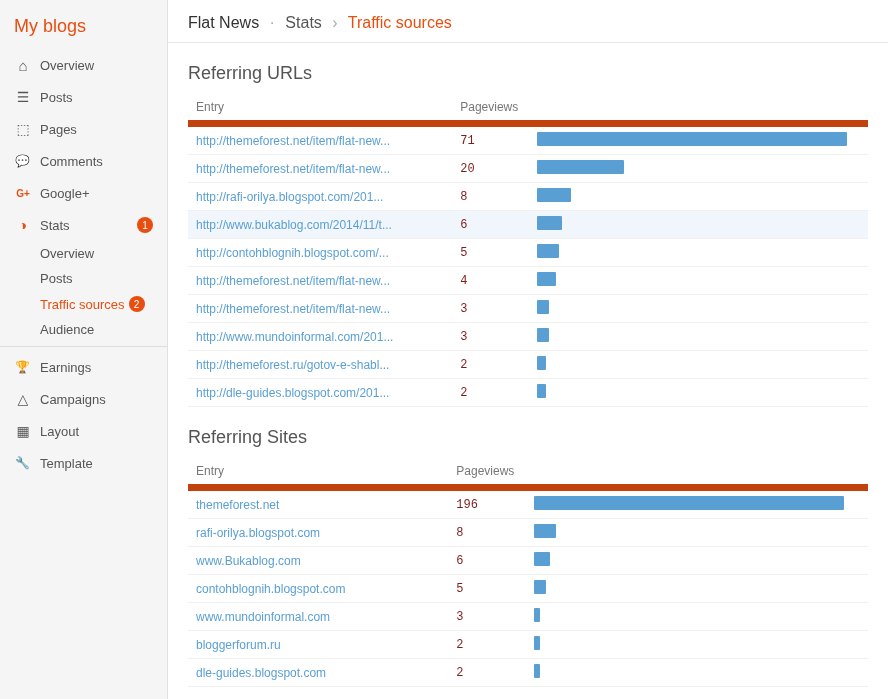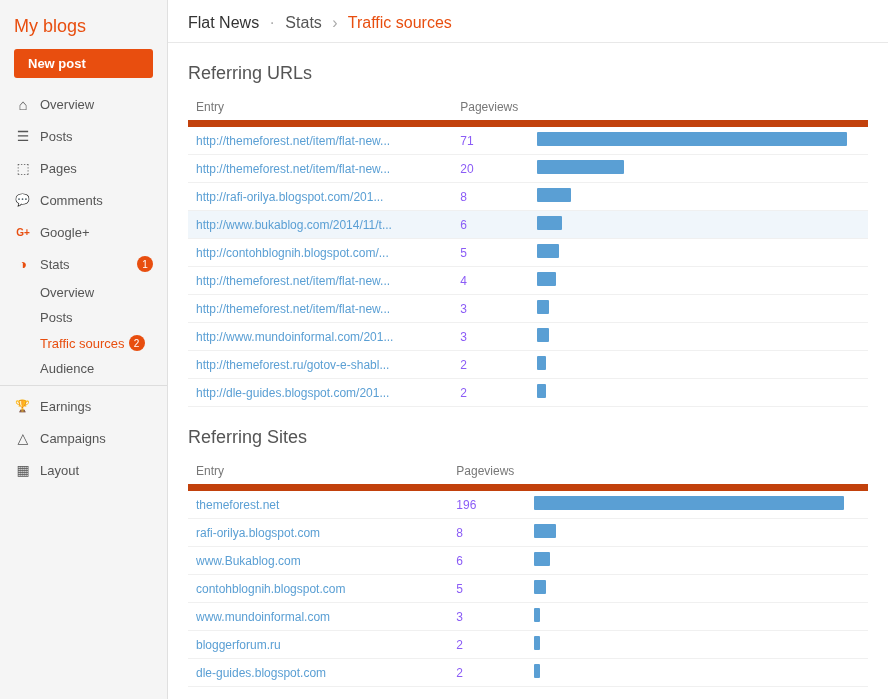--- a/index.html
+++ b/index.html
@@ -115,21 +115,21 @@
       font-size: 12px;
     }
     tbody tr { border-bottom: 1px solid #f0f0f0; }
     tbody tr.alt { background: #f0f6fb; }
     tbody td {
       padding: 5px 8px;
       vertical-align: middle;
       font-size: 12px;
     }
     .entry-link { color: #5a9fd4; text-decoration: none; }
-    .pageviews-num { color: #8b5cf6; min-width: 30px; }
+    .pageviews-num { color: #7f1d1d; min-width: 30px; font-family: Liberation Mono, monospace; }
     .bar-cell { width: 350px; }
     .bar {
       height: 14px;
       background: #5a9fd4;
       border-radius: 1px;
       display: inline-block;
     }
 
     
     .icon-home::before { content: '⌂'; font-size: 15px; }
@@ -142,21 +142,20 @@
     .icon-campaigns::before { content: '△'; font-size: 14px; }
     .icon-layout::before { content: '▦'; font-size: 14px; }
     .icon-template::before { content: '🔧'; font-size: 12px; }
     .icon-settings::before { content: '⚙'; font-size: 14px; }
   </style>
 </head>
 <body>
 
 <div id="sidebar">
   <div class="sidebar-header">My blogs</div>
-  <button class="new-post-btn">New post</button>
 
   <div class="sidebar-item">
     <span class="icon icon-home"></span>
     <span class="label">Overview</span>
   </div>
   <div class="sidebar-item">
     <span class="icon icon-posts"></span>
     <span class="label">Posts</span>
   </div>
   <div class="sidebar-item">
@@ -188,20 +187,24 @@
     <span class="icon icon-earnings"></span>
     <span class="label">Earnings</span>
   </div>
   <div class="sidebar-item">
     <span class="icon icon-campaigns"></span>
     <span class="label">Campaigns</span>
   </div>
   <div class="sidebar-item">
     <span class="icon icon-layout"></span>
     <span class="label">Layout</span>
+  </div>
+  <div class="sidebar-item">
+    <span class="icon icon-template"></span>
+    <span class="label">Template</span>
   </div>
 </div>
 
 <div id="main">
   <div class="top-bar">
     <div class="breadcrumb">
       <span class="blog-name">Flat News</span>
       <span class="sep">·</span>
       <span class="section" style="cursor:pointer;">Stats</span>
       <span class="sep">›</span>

